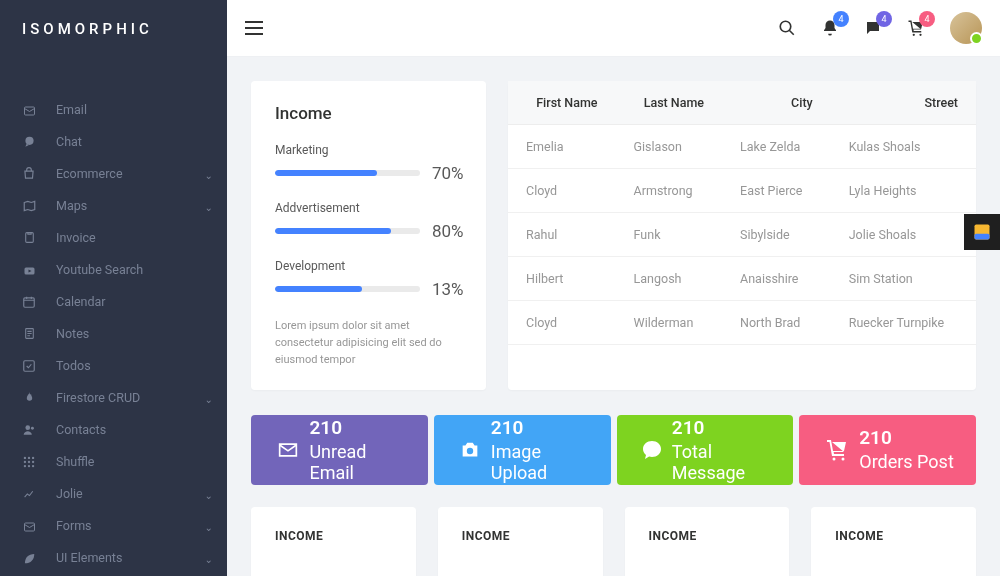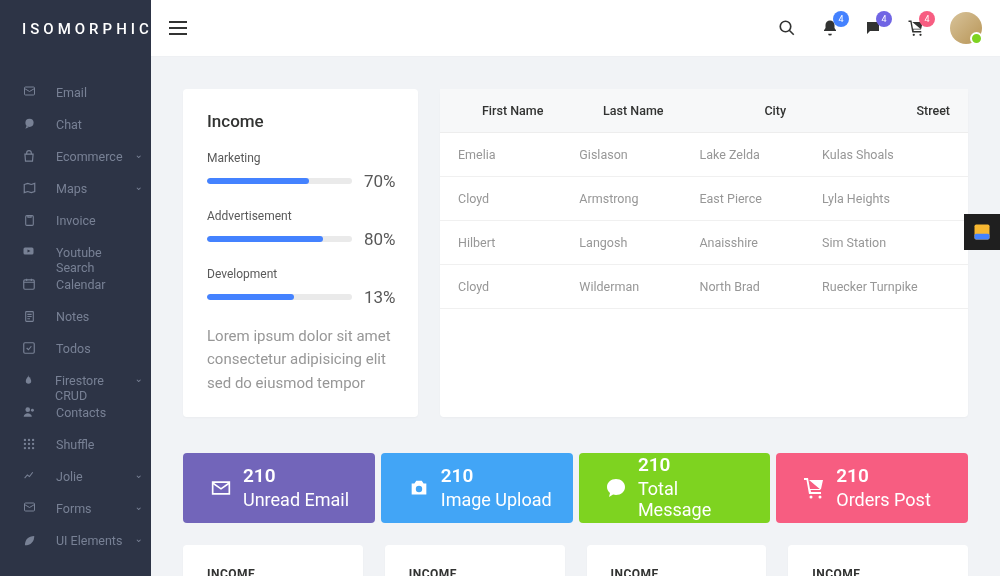--- a/index.html
+++ b/index.html
@@ -1,52 +1,52 @@
 <!DOCTYPE html>
 <html><head>
 <meta charset="utf-8">
 <style>
   * { box-sizing: border-box; margin: 0; padding: 0; }
   body { font-family: -apple-system, BlinkMacSystemFont, "Segoe UI", Roboto, sans-serif; background: #f1f3f6; width: 1000px; height: 576px; overflow: hidden; }
   .app { display: flex; height: 576px; }
-  .sidebar { width: 151px; background: #2d3446; color: #788195; display: flex; flex-direction: column; }
+  .sidebar { width: 227px; background: #2d3446; color: #788195; display: flex; flex-direction: column; }
   .brand { height: 57px; display: flex; align-items: center; padding-left: 22px; letter-spacing: 4px; font-weight: 500; font-size: 15px; color: #fff; background: #2d3446; }
   .nav { flex: 1; overflow-y: auto; padding-top: 28px; }
-  .nav-item { display: flex; align-items: flex-start; height: 32px; padding: 0 8px 0 20px; font-size: 12.5px; color: #788195; cursor: pointer; position: relative; }
+  .nav-item { display: flex; align-items: flex-end; height: 32px; padding: 0 14px 0 20px; font-size: 12.5px; color: #788195; cursor: pointer; position: relative; }
   .nav-item .icon { width: 18px; margin-right: 18px; display: inline-flex; justify-content: center; }
   .nav-item .chev { margin-left: auto; font-size: 10px; }
   .main { flex: 1; display: flex; flex-direction: column; min-width: 0; }
   .topbar { height: 57px; background: #fff; display: flex; align-items: center; padding: 0 18px; border-bottom: 1px solid #eef0f3; }
   .hamb { font-size: 20px; color: #323332; cursor: pointer; }
   .top-icons { margin-left: auto; display: flex; align-items: center; gap: 25px; }
   .ticon { position: relative; font-size: 18px; color: #323332; cursor: pointer; }
   .ticon svg { display:block; }
   .badge { position: absolute; top: -8px; right: -10px; min-width: 16px; height: 16px; border-radius: 8px; color: #fff; font-size: 9px; display: flex; align-items: center; justify-content: center; padding: 0 4px; }
   .badge.blue { background: #4482ff; }
   .badge.purple { background: #7065e4; }
   .badge.pink { background: #f75d81; }
   .avatar { width: 32px; height: 32px; border-radius: 50%; background: linear-gradient(135deg,#d8c39a,#b89557); position: relative; cursor: pointer; }
   .avatar::after { content:""; position:absolute; right:-1px; bottom:-1px; width:9px; height:9px; background:#7ed321; border:2px solid #fff; border-radius:50%; }
-  .content { padding: 32px; overflow-y: auto; flex:1; }
+  .content { padding: 24px; overflow-y: auto; flex:1; }
   .row { display:flex; gap:22px; }
   .card { background:#fff; border-radius:4px; padding:22px 24px; box-shadow: 0 1px 2px rgba(0,0,0,0.03); }
   .income-card { width: 235px; }
   .income-card h3 { font-size: 17px; font-weight: 500; color: #323332; margin-bottom: 20px; }
   .progress-row { font-size: 12px; color:#595959; margin-bottom: 18px; }
   .progress-row .label { margin-bottom:6px; }
   .progress-line { display:flex; align-items:center; gap:12px; }
   .bar { flex:1; height:6px; background:#eaeaea; border-radius:3px; overflow:hidden; }
   .bar span { display:block; height:100%; background:#4482ff; border-radius:3px; }
   .pct { font-size:17px; color:#595959; width:30px; text-align:right; }
-  .income-desc { font-size: 15px; color:#979797; line-height:1.55; margin-top:4px; }
+  .income-desc { font-size: 11px; color:#979797; line-height:1.55; margin-top:4px; }
   .table-card { flex:1; padding:0; }
   table { width:100%; border-collapse: collapse; font-size:12.5px; }
   thead th { text-align:right; padding:14px 18px; background:#f7f8f9; color:#323332; font-weight:500; border-bottom:1px solid #ededed; }
   tbody td { padding:14px 18px; color:#979797; border-bottom:1px solid #f0f0f0;margin-left:48px; }
-  .stats-row { margin-top: 36px; display:flex; gap:6px; }
+  .stats-row { margin-top: 25px; display:flex; gap:6px; }
   .stat { flex:1; border-radius:4px; color:#fff; display:flex; align-items:center; padding: 14px 16px; height:70px; }
   .stat .sicon { width:44px; display:flex; justify-content:center; font-size:22px; }
   .stat .snum { font-size:19px; font-weight:600; line-height:1.1; }
   .stat .slabel { font-size:18px; margin-top:2px; }
   .stat.purple{background:#7265ba;} .stat.blue{background:#42a5f6;} .stat.green{background:#7ed320;} .stat.pink{background:#f75d81;}
   .income-grid { margin-top:22px; display:flex; gap:22px; }
   .income-mini { flex:1; background:#fff; border-radius:4px; padding:22px 24px; box-shadow:0 1px 2px rgba(0,0,0,0.03); }
   .income-mini .mlabel { font-size:12px; font-weight:700; color:#323332; letter-spacing:0.5px; margin-bottom:14px; }
   .side-widget { position:fixed; right:0; top:214px; width:36px; height:36px; background:#1f1f1f; display:flex; align-items:center; justify-content:center; cursor:pointer; }
   .nav::-webkit-scrollbar,.content::-webkit-scrollbar{width:0;}
@@ -295,20 +295,26 @@
                   <td>Lake Zelda</td>
                   <td>Kulas Shoals</td>
                 </tr>
                 <tr>
                   <td>Cloyd</td>
                   <td>Armstrong</td>
                   <td>East Pierce</td>
                   <td>Lyla Heights</td>
                 </tr>
                 <tr>
+                  <td>Rahul</td>
+                  <td>Funk</td>
+                  <td>Sibylside</td>
+                  <td>Jolie Shoals</td>
+                </tr>
+                <tr>
                   <td>Hilbert</td>
                   <td>Langosh</td>
                   <td>Anaisshire</td>
                   <td>Sim Station</td>
                 </tr>
                 <tr>
                   <td>Cloyd</td>
                   <td>Wilderman</td>
                   <td>North Brad</td>
                   <td>Ruecker Turnpike</td>

